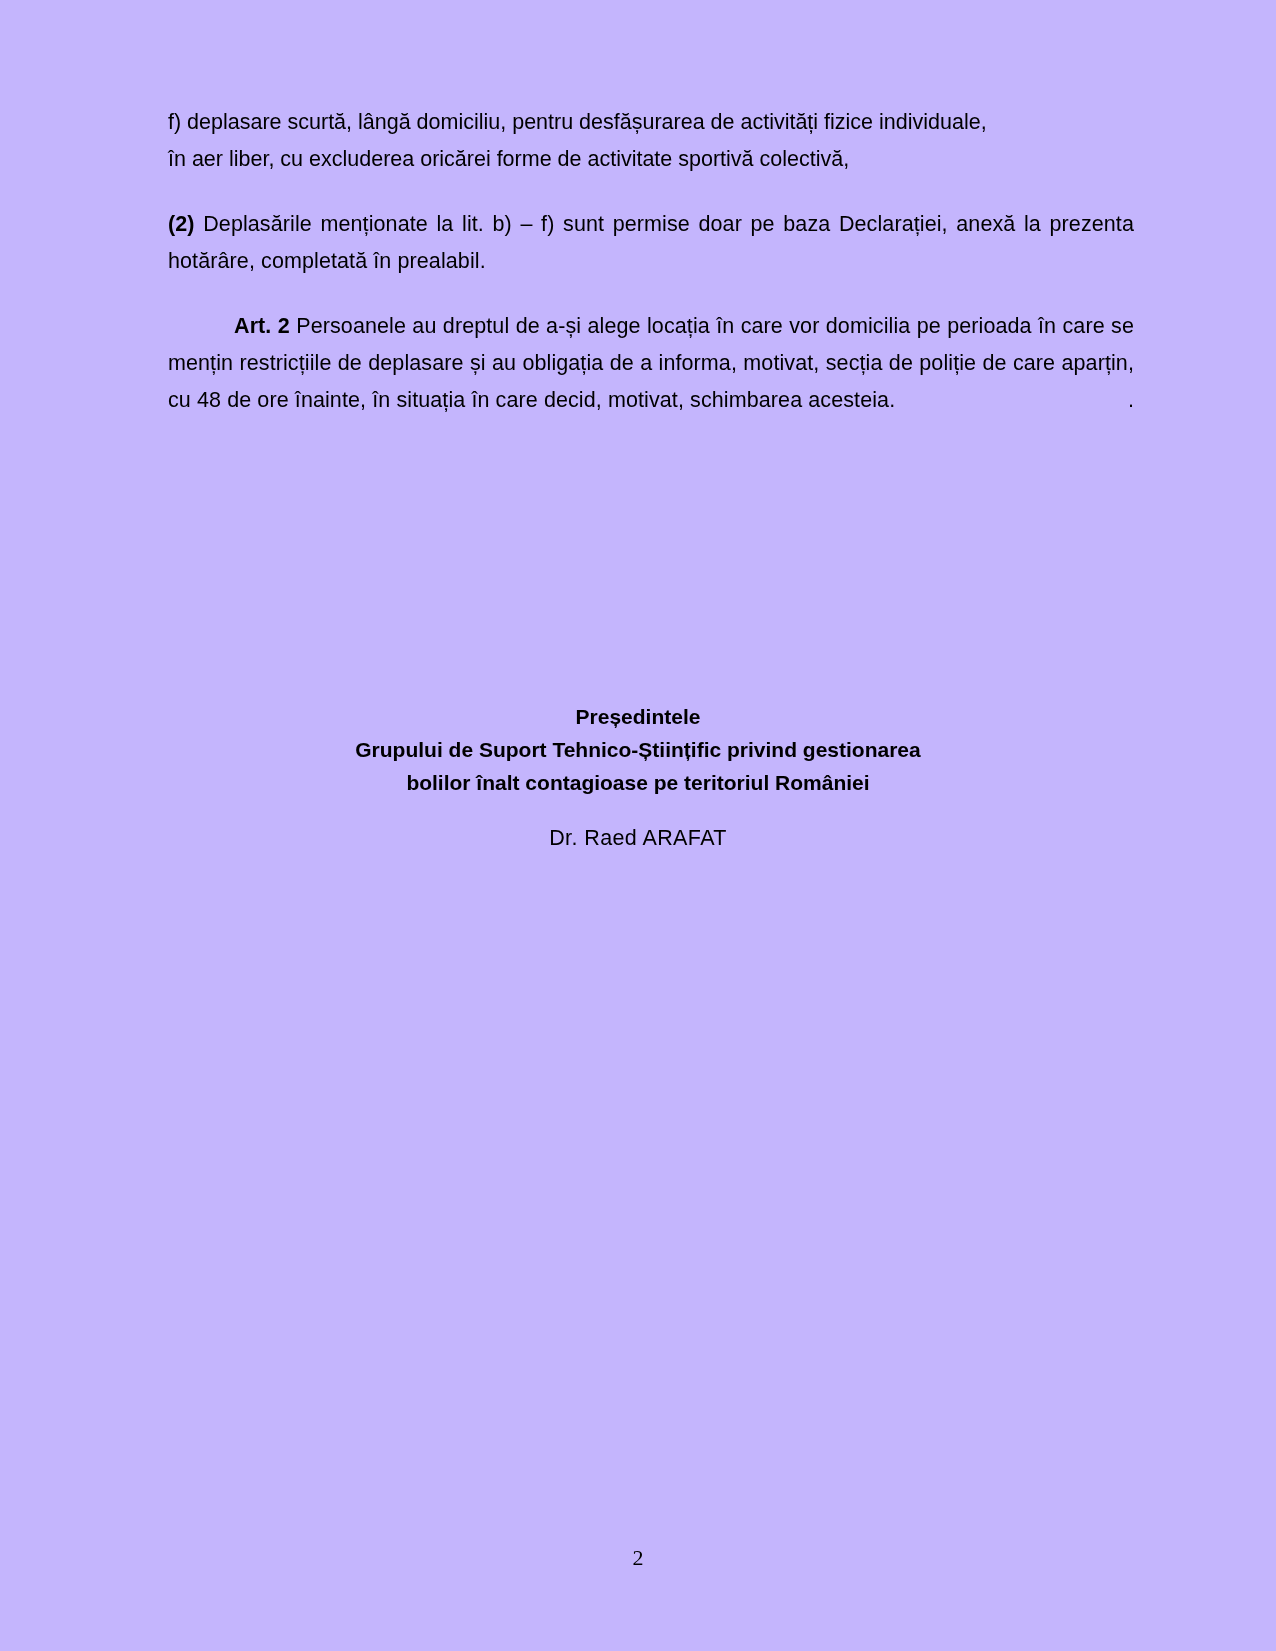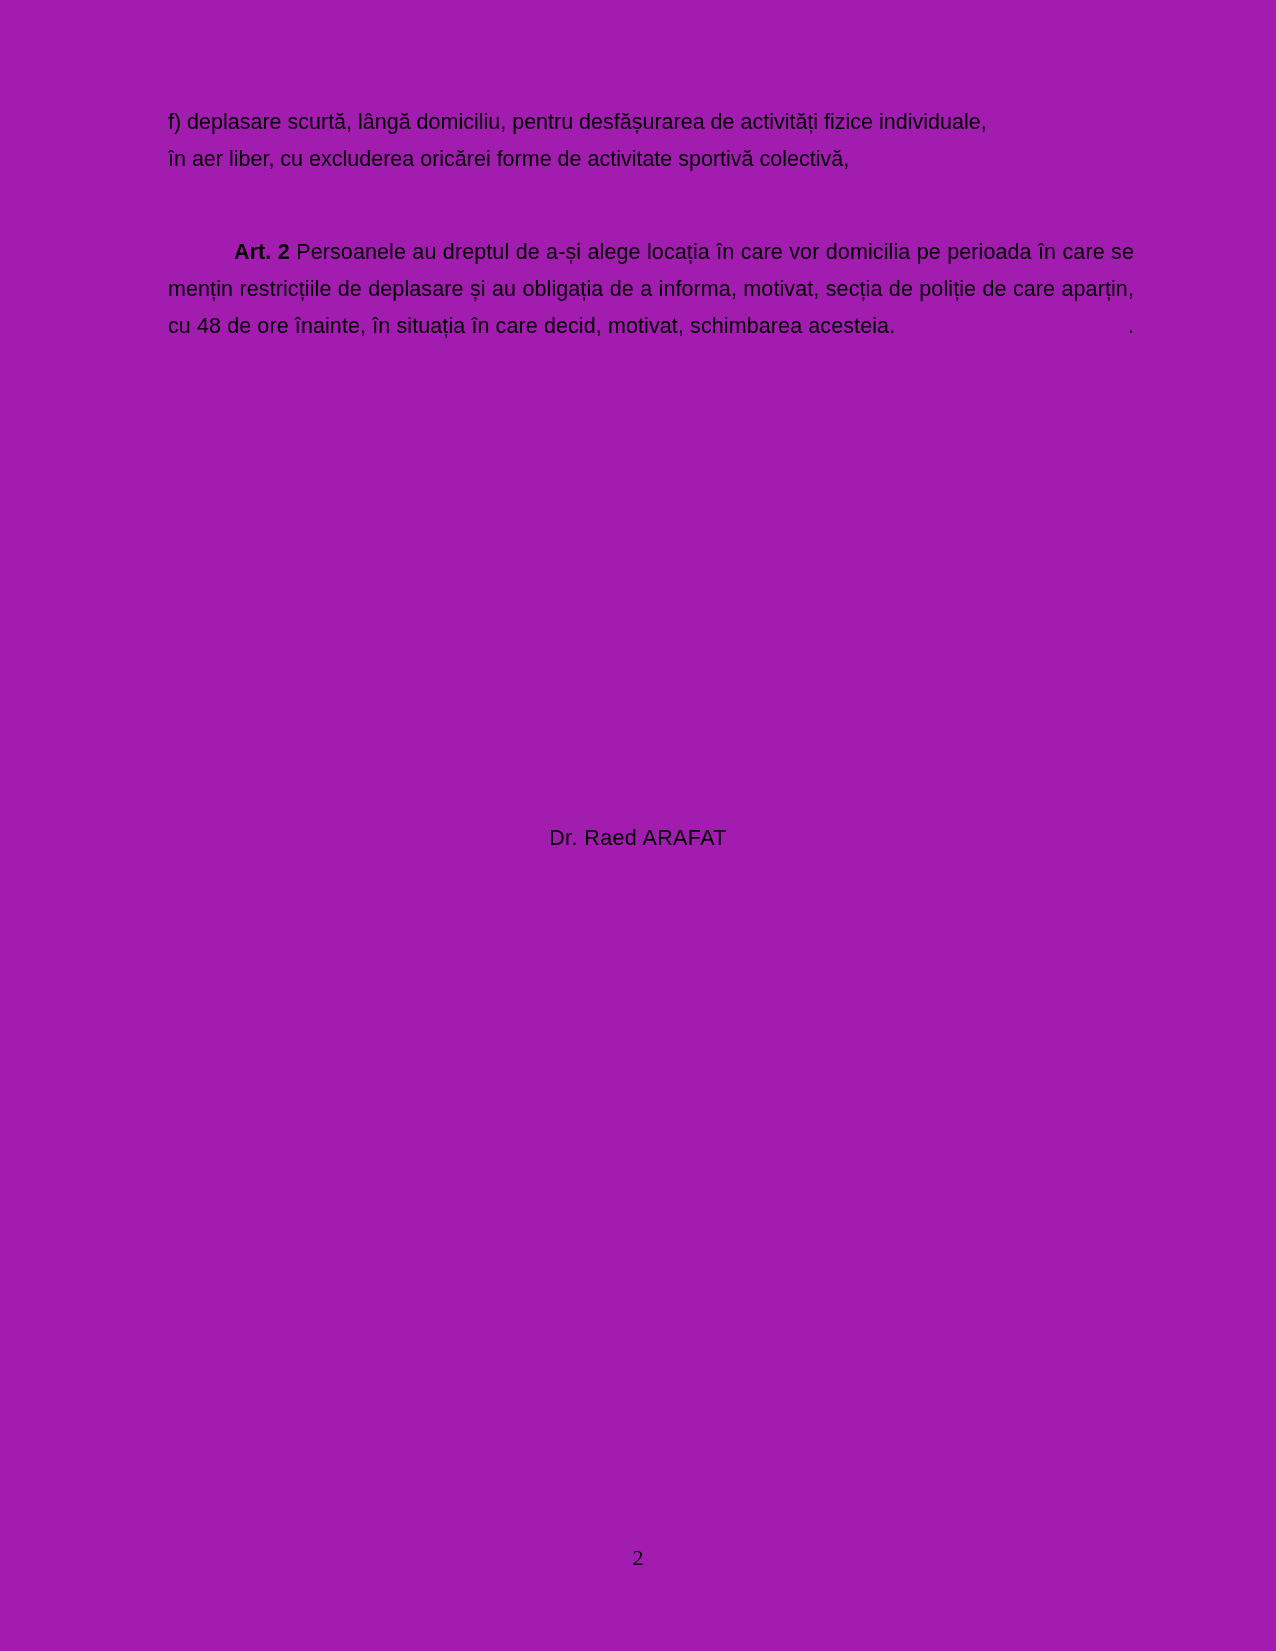--- a/index.html
+++ b/index.html
@@ -8,21 +8,21 @@
     background: #ffffff;
   }
   body {
     font-family: "Liberation Sans", sans-serif;
     color: #000000;
   }
   .page {
     position: relative;
     width: 1276px;
     height: 1651px;
-    background: #a21caf;
+    background: #c4b5fd;
     overflow: hidden;
     box-sizing: border-box;
   }
   .content {
     position: absolute;
     left: 168px;
     top: 104px;
     width: 966px;
   }
   .para {
@@ -99,28 +99,34 @@
 
   <div class="content">
 
     <div class="lettered">
       <span class="ln hang">f)  deplasare scurtă, lângă domiciliu, pentru desfășurarea de activități fizice individuale,</span>
       <span class="ln hang">în aer liber, cu excluderea oricărei forme de activitate sportivă colectivă,</span>
     </div>
 
     <div class="gap-1"></div>
 
+    <p class="para"><span class="b">(2)</span><span> Deplasările menționate la lit. b) – f) sunt permise doar pe baza Declarației, anexă la prezenta hotărâre, completată în prealabil.</span></p>
 
     <div class="gap-2"></div>
 
 
     <div class="gap-3"></div>
 
     <p class="para"><span class="indent"></span><span class="b">Art. 2</span><span> Persoanele au dreptul de a-și alege locația în care vor domicilia pe perioada în care se mențin restricțiile de deplasare și au obligația de a informa, motivat, secția de poliție de care aparțin, cu 48 de ore înainte, în situația în care decid, motivat, schimbarea acesteia.</span><span class="trail-dot">.</span></p>
 
   </div>
 
+  <div class="signature">
+    <span class="sig-line">Președintele</span>
+    <span class="sig-line">Grupului de Suport Tehnico-Științific privind gestionarea</span>
+    <span class="sig-line">bolilor înalt contagioase pe teritoriul României</span>
+  </div>
 
   <div class="sig-name">Dr. Raed ARAFAT</div>
 
   <div class="page-number">2</div>
 
 </div>
 
 </body></html>

